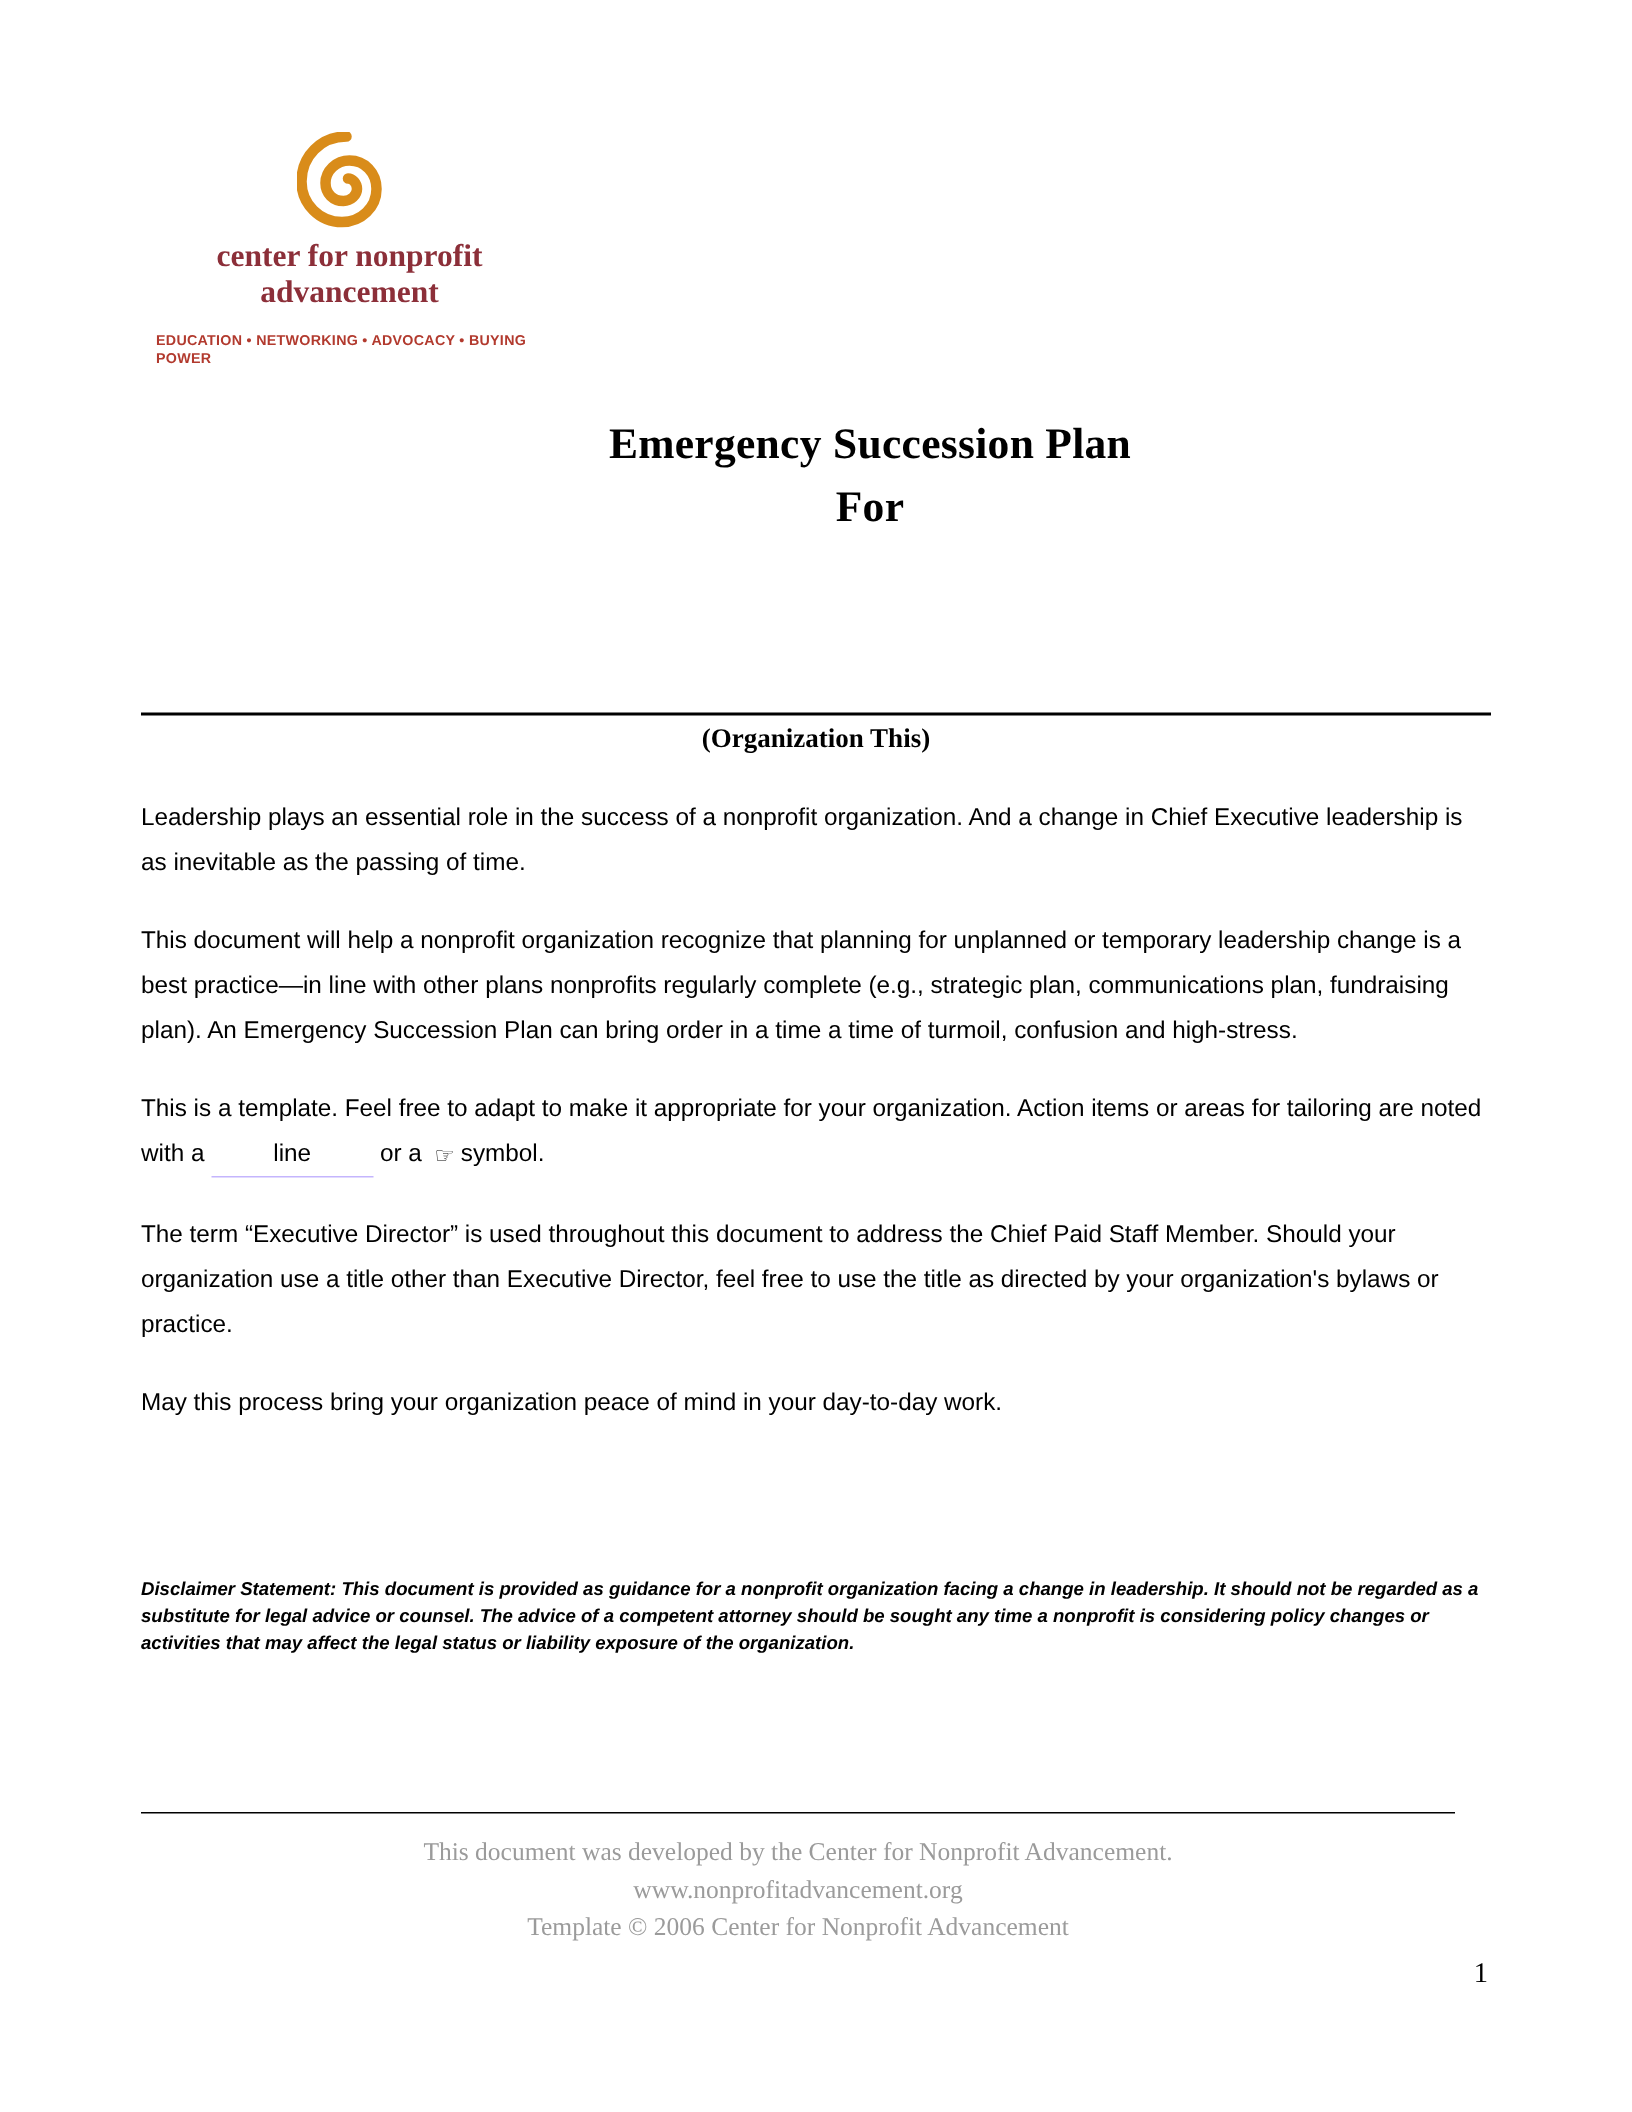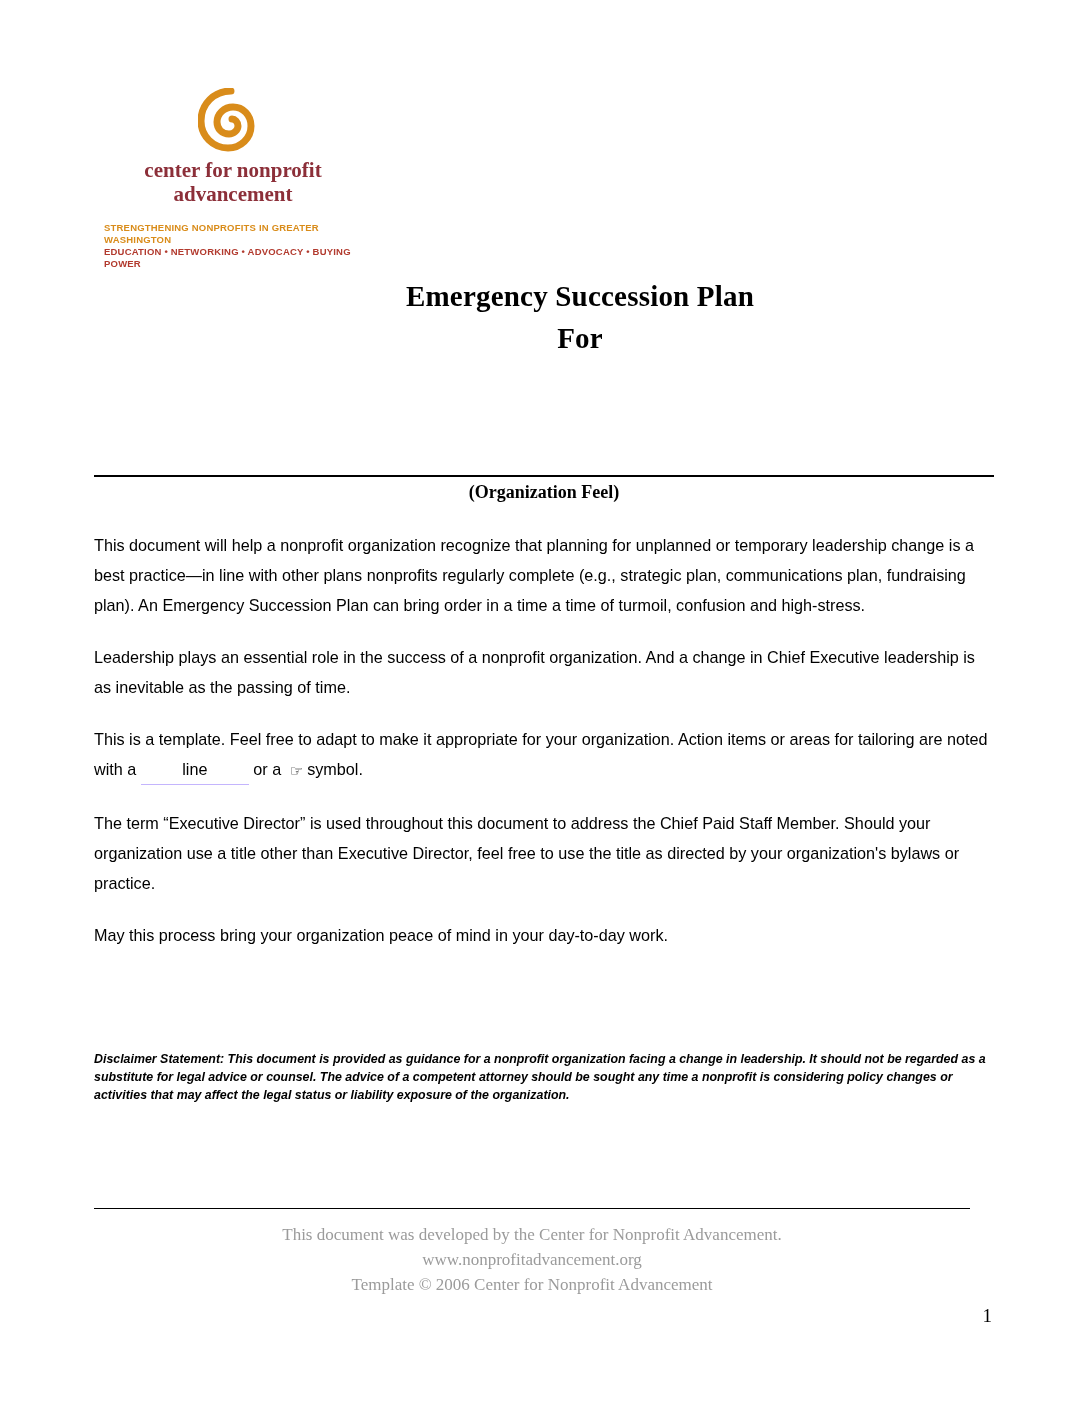--- a/index.html
+++ b/index.html
@@ -190,36 +190,35 @@
     <div class="logo-mark">
       <svg width="66" height="66" viewBox="0 0 66 66" xmlns="http://www.w3.org/2000/svg">
         <path d="M33 3 C16 3 3 16 3 33 C3 48 15 60 30 60 C43 60 53 50 53 38 C53 27 45 19 35 19 C26 19 19 26 19 34 C19 41 24 46 31 46 C36 46 40 42 40 38 C40 34 37 31 34 31" fill="none" stroke="#d98c1a" stroke-width="7" stroke-linecap="round"></path>
       </svg>
     </div>
     <div class="logo-name">
       <span>center for nonprofit</span>
       <span class="line2">advancement</span>
     </div>
     <div class="logo-tag">
-      <div class="t1">STRENGTHENING NONPROFITS IN GREATER WASHINGTON</div>
       <div class="t2">EDUCATION • NETWORKING • ADVOCACY • BUYING POWER</div>
     </div>
   </div>
 
   <div class="doc-title">
     <span>Emergency Succession Plan</span>
     <span class="for">For</span>
   </div>
 
   <div class="org-rule"></div>
-  <div class="org-caption">(Organization Feel)</div>
+  <div class="org-caption">(Organization This)</div>
 
   <div class="body-copy">
+    <p>Leadership plays an essential role in the success of a nonprofit organization. And a change in Chief Executive leadership is as inevitable as the passing of time.</p>
     <p>This document will help a nonprofit organization recognize that planning for unplanned or temporary leadership change is a best practice—in line with other plans nonprofits regularly complete (e.g., strategic plan, communications plan, fundraising plan). An Emergency Succession Plan can bring order in a time a time of turmoil, confusion and high-stress.</p>
-    <p>Leadership plays an essential role in the success of a nonprofit organization. And a change in Chief Executive leadership is as inevitable as the passing of time.</p>
     <p>
       <span>This is a template.  Feel free to adapt to make it appropriate for your organization.  Action items or areas for tailoring are noted with a</span>
       <span class="blank-line">line</span>
       <span>or a</span>
       <span class="pointer-glyph">☞</span><span>symbol.</span>
     </p>
     <p>The term “Executive Director” is used throughout this document to address the Chief Paid Staff Member.  Should your organization use a title other than Executive Director, feel free to use the title as directed by your organization's bylaws or practice.</p>
     <p>May this process bring your organization peace of mind in your day-to-day work.</p>
   </div>
 

